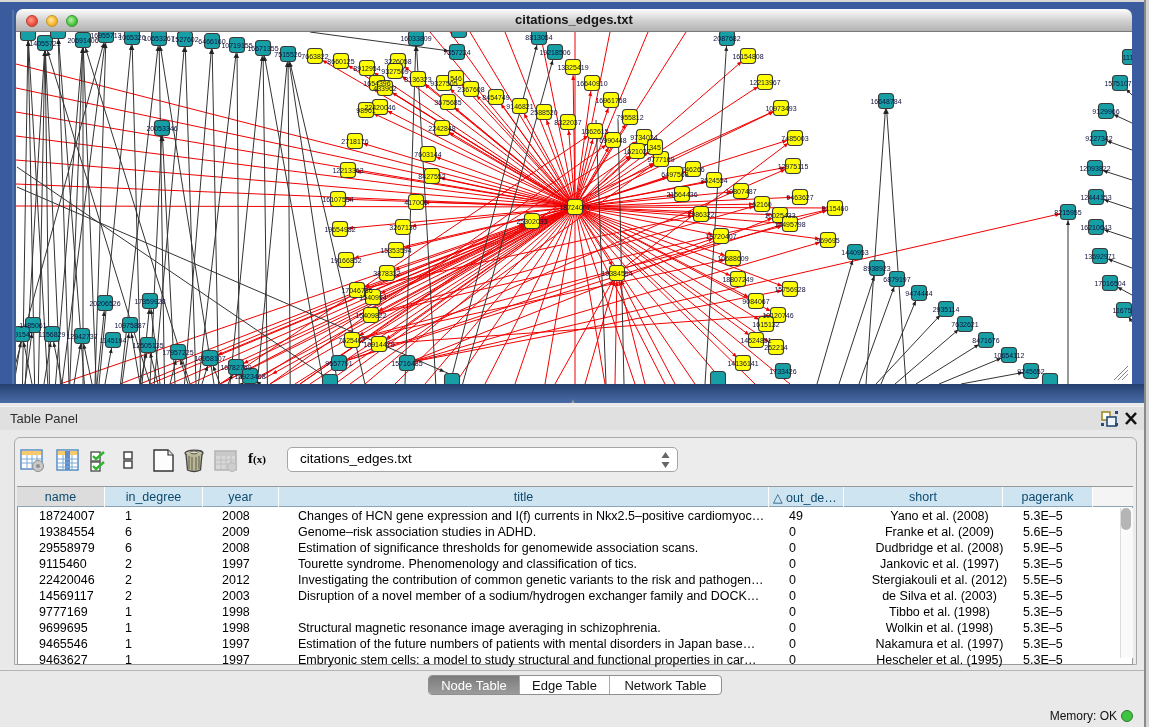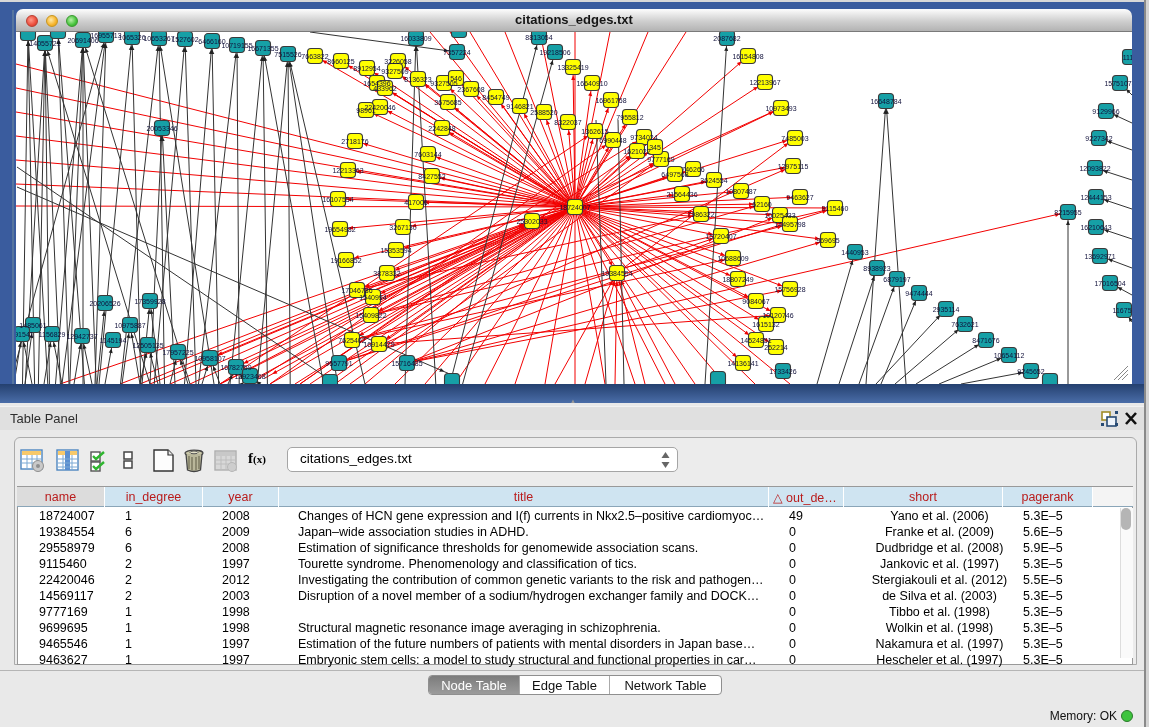--- a/index.html
+++ b/index.html
@@ -18,21 +18,21 @@
 #tlr{left:26px;background:radial-gradient(circle at 4px 4px,#ff9a8a,#ec4d3c 60%,#c33a2b);border:0.5px solid #b93d30}
 #tly{left:46px;background:radial-gradient(circle at 4px 4px,#ffe9a8,#f6b329 60%,#d89a1e);border:0.5px solid #c7951f}
 #tlg{left:66px;background:radial-gradient(circle at 4px 4px,#b8f0a8,#46c33c 60%,#2f9e2a);border:0.5px solid #39992f}
 #canvas{position:absolute;left:16px;top:32px;width:1116px;height:352px;background:#fff;overflow:hidden}
 
 #panelarea{position:absolute;left:0;top:403px;width:1149px;height:324px;background:#e9e9e9}
 #ppheader{position:absolute;left:0;top:406px;width:1145px;height:24px;background:#e0e0e0;border-top:1px solid #f2f2f2}
 #ppheader .t{position:absolute;left:10px;top:4px;font-size:13px;color:#2e2e2e}
 #container{position:absolute;left:14px;top:437px;width:1123px;height:228px;background:#ececec;border:1px solid #aaa;border-radius:6px 6px 0 0}
 .thead{position:absolute;left:17px;top:486px;height:21px;background:#cfe4f1;border-top:1px solid #999;border-bottom:1px solid #8aa5b8;z-index:5}
-.thead span{position:absolute;top:3px;font-size:12.5px;color:#b91c1c;text-align:center}
+.thead span{position:absolute;top:3px;font-size:12.5px;color:#0c4a6e;text-align:center}
 .trow{position:absolute;left:17px;width:1116px;height:16px;font-size:12.5px;color:#000;z-index:6}
 .trow span{position:absolute;top:1px;white-space:nowrap}
 #tablewrap{position:absolute;left:17px;top:486px;width:1116px;height:179px;background:#fff;border:1px solid #999;z-index:3}
 #scrollbar{position:absolute;left:1120px;top:508px;width:13px;height:150px;background:#fafafa;border-left:1px solid #ddd;z-index:7}
 #thumb{position:absolute;left:1121px;top:508px;width:10px;height:22px;background:#b5b5b5;border-radius:5px;z-index:8}
 #tabline{position:absolute;left:0;top:670px;width:1145px;height:1px;background:#b5b5b5}
 #tabs{position:absolute;left:428px;top:675px;height:20px;display:flex;border:1px solid #8f8f8f;border-radius:4px;overflow:hidden;background:#fff;z-index:9}
 #tabs div{font-size:13px;padding-top:2px;color:#111;border-right:1px solid #aaa;text-align:center}
 #tabs div:nth-child(1){width:91px}#tabs div:nth-child(2){width:90px}#tabs div:nth-child(3){width:111px}
 #tabs div.sel{background:linear-gradient(#7c7c7c,#9b9b9b);color:#fff}
@@ -863,28 +863,28 @@
 <div class="thead" style="left:1003px;width:89px">
     <span style="left:0;width:89px">pagerank</span>
   </div>
 <div class="thead" style="left:1093px;width:40px;background:#f4f4f4"></div>
 <div class="trow" style="top:508px">
 <span style="left:22px">18724007</span>
     <span style="left:108px">1</span>
     <span style="left:205px">2008</span>
     <span style="left:281px">Changes of HCN gene expression and I(f) currents in Nkx2.5–positive cardiomyoc…</span>
     <span style="left:772px">49</span>
-    <span style="left:843px;width:159px;text-align:center">Yano et al. (2006)</span>
+    <span style="left:843px;width:159px;text-align:center">Yano et al. (2008)</span>
     <span style="left:1006px">5.3E–5</span>
 </div>
 <div class="trow" style="top:524px">
 <span style="left:22px">19384554</span>
     <span style="left:108px">6</span>
     <span style="left:205px">2009</span>
-    <span style="left:281px">Japan–wide association studies in ADHD.</span>
+    <span style="left:281px">Genome–risk association studies in ADHD.</span>
     <span style="left:772px">0</span>
     <span style="left:843px;width:159px;text-align:center">Franke et al. (2009)</span>
     <span style="left:1006px">5.6E–5</span>
 </div>
 <div class="trow" style="top:540px">
 <span style="left:22px">29558979</span>
     <span style="left:108px">6</span>
     <span style="left:205px">2008</span>
     <span style="left:281px">Estimation of significance thresholds for genomewide association scans.</span>
     <span style="left:772px">0</span>
@@ -943,21 +943,21 @@
     <span style="left:772px">0</span>
     <span style="left:843px;width:159px;text-align:center">Nakamura et al. (1997)</span>
     <span style="left:1006px">5.3E–5</span>
 </div>
 <div class="trow" style="top:652px">
 <span style="left:22px">9463627</span>
     <span style="left:108px">1</span>
     <span style="left:205px">1997</span>
     <span style="left:281px">Embryonic stem cells: a model to study structural and functional properties in car…</span>
     <span style="left:772px">0</span>
-    <span style="left:843px;width:159px;text-align:center">Hescheler et al. (1997)</span>
+    <span style="left:843px;width:159px;text-align:center">Hescheler et al. (1995)</span>
     <span style="left:1006px">5.3E–5</span>
 </div>
 <div id="scrollbar"></div>
 <div id="thumb"></div>
 <div id="tabline"></div>
 <div id="tabs">
     <div class="sel">Node Table</div>
     <div>Edge Table</div>
     <div>Network Table</div>
   </div>

